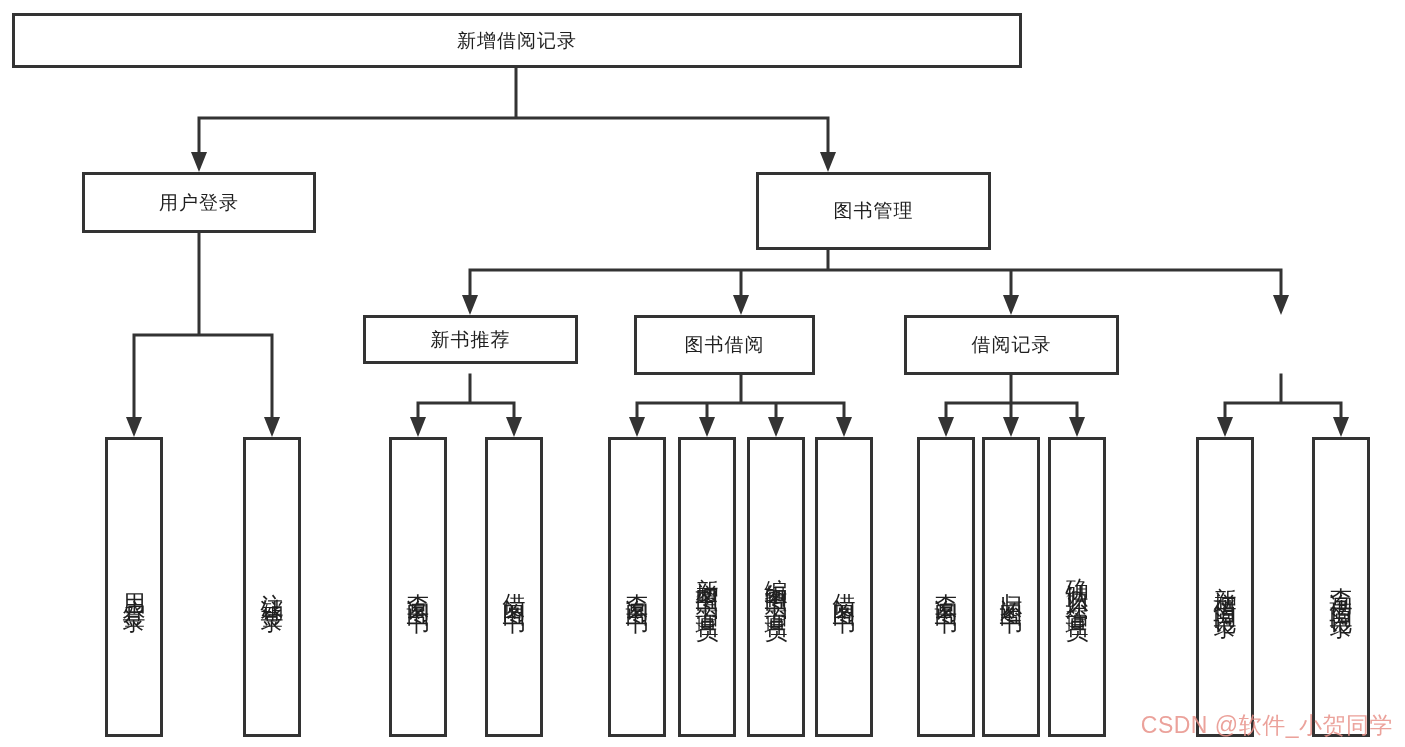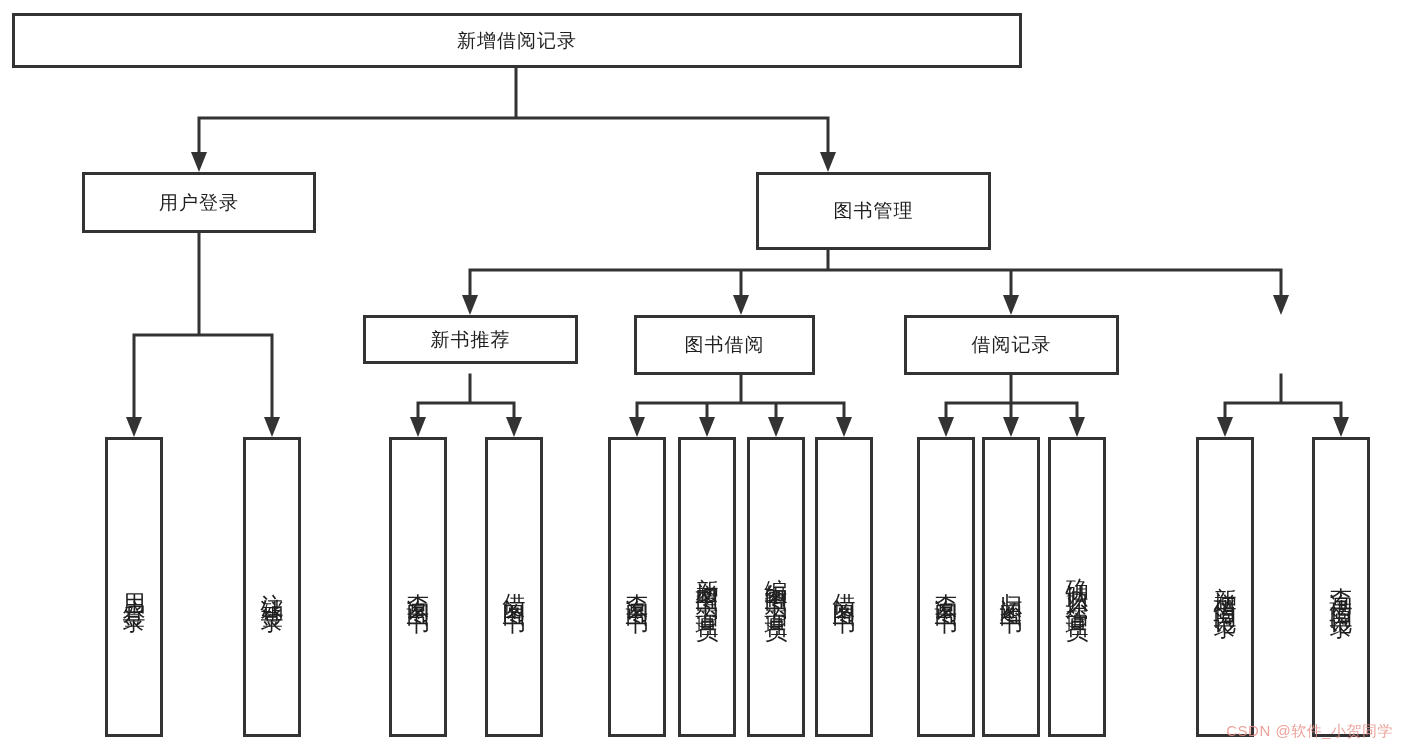--- a/index.html
+++ b/index.html
@@ -18,21 +18,21 @@
     z-index:2;
   }
   .hbox{font-size:19px; letter-spacing:1px;}
   .vbox{width:58px; height:300px; top:437px; font-size:23px;}
   .vbox span{
     writing-mode:vertical-lr; letter-spacing:6px; line-height:1;
     white-space:nowrap;
   }
   .watermark{
     position:absolute; right:12px; bottom:6px; z-index:5;
-    font-size:15px; color:var(--watermark); opacity:0.85; letter-spacing:0.5px;
+    font-size:23px; color:var(--watermark); opacity:0.85; letter-spacing:0.5px;
     pointer-events:none;
   }
 </style>
 </head>
 <body>
 
 <div class="canvas">
 
   <svg class="wires" viewBox="0 0 1405 747" xmlns="http://www.w3.org/2000/svg">
     <g stroke="#333333" stroke-width="3" fill="none" stroke-linecap="square">

